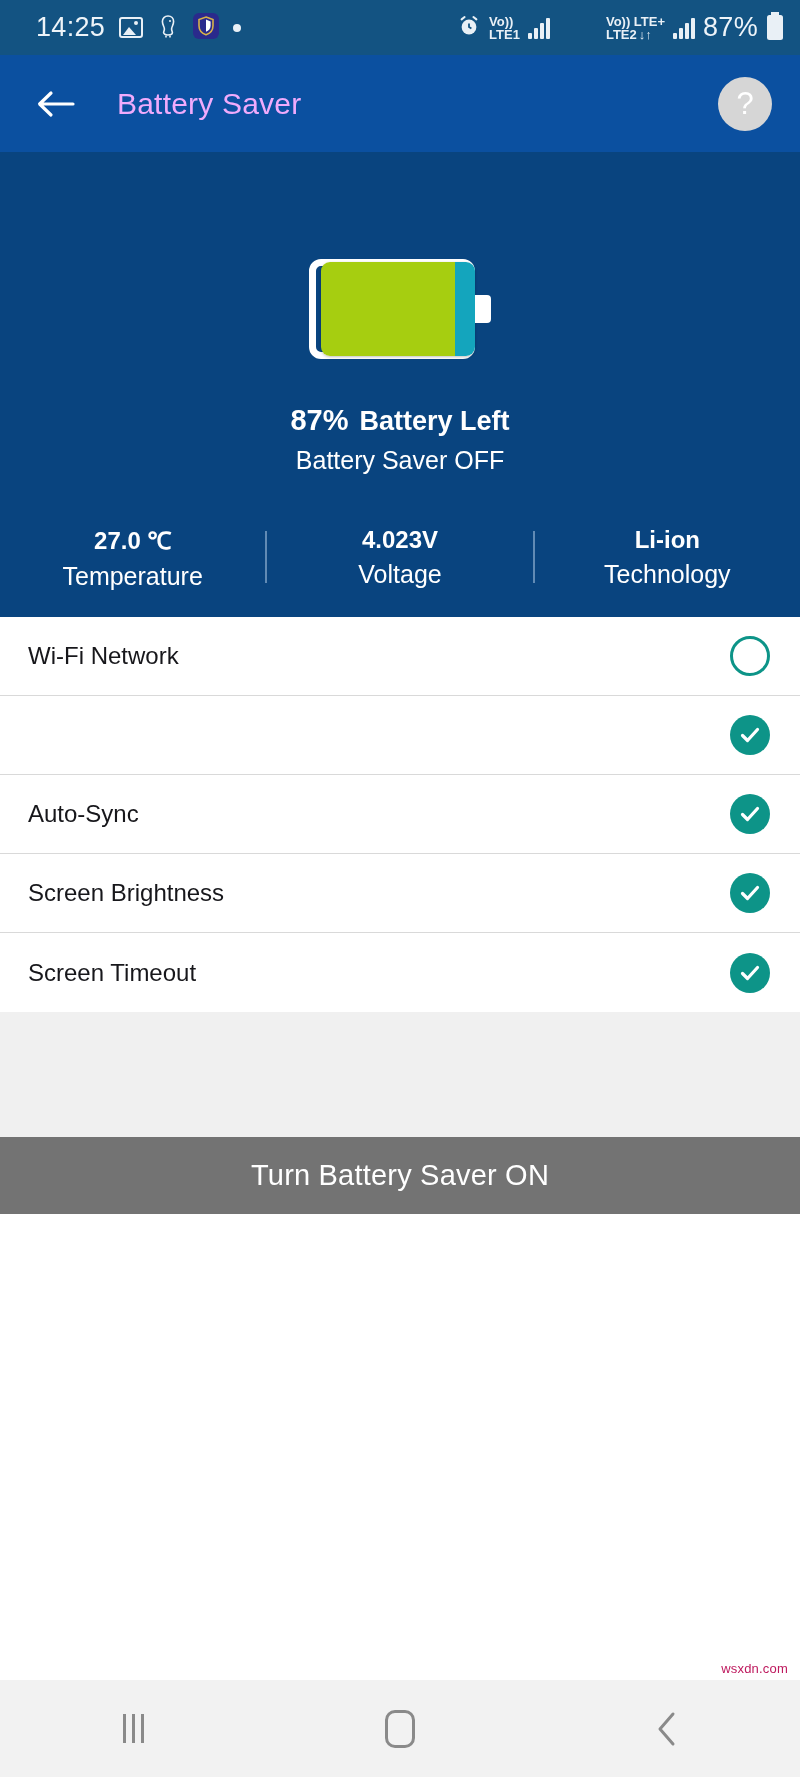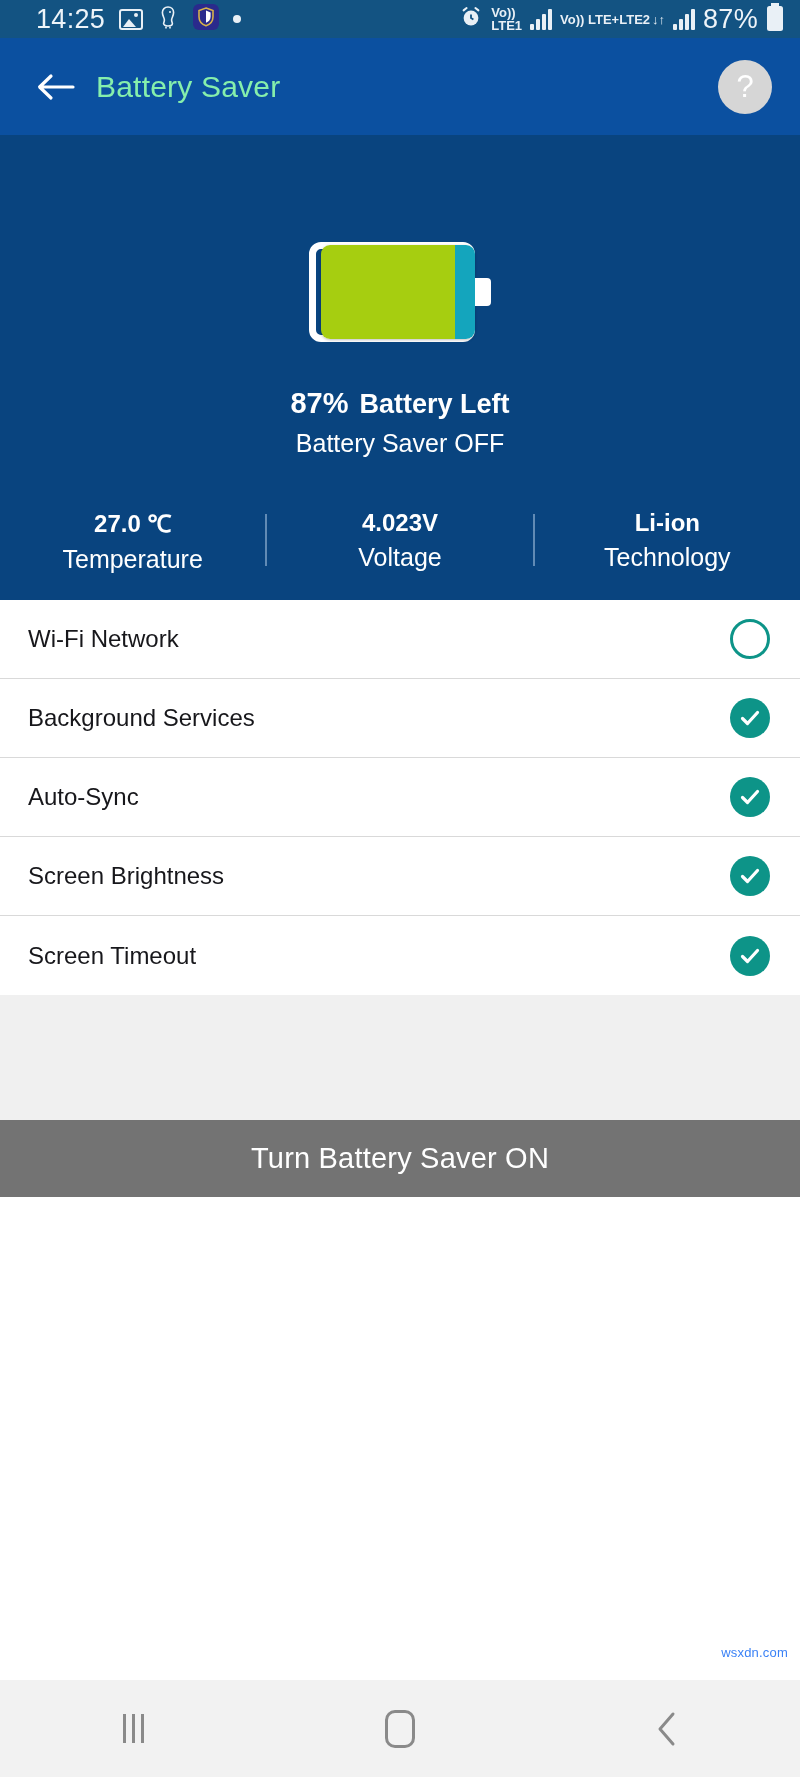--- a/index.html
+++ b/index.html
@@ -6,60 +6,60 @@
   html, body {
     width: 800px; height: 1777px;
     background: #ffffff;
     font-family: "Liberation Sans", sans-serif;
     overflow: hidden;
   }
   .phone { position: relative; width: 800px; height: 1777px; display: flex; flex-direction: column; }
 
   
   .statusbar {
-    height: 38px; background: #135382; color: #e9f0f6;
+    height: 55px; background: #135382; color: #e9f0f6;
     display: flex; align-items: center; justify-content: space-between;
     padding: 0 16px 0 36px; flex: none;
   }
   .sb-left { display: flex; align-items: center; gap: 14px; }
   .sb-time { font-size: 27px; font-weight: 400; letter-spacing: .3px; color: #eef4f9; }
   .sb-right { display: flex; align-items: center; gap: 8px; }
   .sb-battery-pct { font-size: 27px; color: #eef4f9; letter-spacing: .3px; }
   .icon-img { width: 24px; height: 21px; border: 2.5px solid #e9f0f6; border-radius: 3px; position: relative; }
   .icon-img:after {
     content: ""; position: absolute; left: 2px; bottom: 1px;
     border-left: 6px solid transparent; border-right: 7px solid transparent;
     border-bottom: 8px solid #e9f0f6;
   }
   .icon-img:before {
     content: ""; position: absolute; right: 3px; top: 2px; width: 4px; height: 4px;
     background: #e9f0f6; border-radius: 50%;
   }
   .volte { display: flex; flex-direction: column; align-items: flex-start; line-height: 1; }
   .volte .l1 { font-size: 13px; font-weight: 700; }
   .volte .l2 { font-size: 13px; font-weight: 700; }
-  .lteplus { display: flex; align-items: flex-start; line-height: 1; }
+  .lteplus { display: flex; flex-direction: column; align-items: flex-start; line-height: 1; margin-left: 48px; }
   .lteplus .l1 { font-size: 13px; font-weight: 700; }
   .lteplus .l2 { font-size: 13px; font-weight: 700; display: flex; align-items: center; gap: 2px;}
   .bars { display: flex; align-items: flex-end; gap: 2px; height: 22px; }
   .bars i { display: block; width: 4px; background: #e9f0f6; border-radius: 1px; }
   .bars i:nth-child(1) { height: 6px; }
   .bars i:nth-child(2) { height: 11px; }
   .bars i:nth-child(3) { height: 16px; }
   .bars i:nth-child(4) { height: 21px; }
   .sb-dot { width: 8px; height: 8px; border-radius: 50%; background: #e9f0f6; }
 
   
   .appbar {
     height: 97px; background: #0b50a0; flex: none;
     display: flex; align-items: center; padding: 0 28px 0 28px;
   }
   .back-arrow { width: 56px; height: 56px; display: flex; align-items: center; justify-content: center; cursor: pointer; }
   .appbar-title {
-    color: #86efac; font-size: 30px; font-weight: 400; margin-left: 12px; letter-spacing: .2px;
+    color: #f0abfc; font-size: 30px; font-weight: 400; margin-left: 33px; letter-spacing: .2px;
   }
   .help-btn {
     margin-left: auto; width: 54px; height: 54px; border-radius: 50%;
     background: #d6d6d6; color: #ffffff; display: flex; align-items: center; justify-content: center;
     font-size: 31px; font-weight: 400; cursor: pointer;
   }
 
   
   .hero {
     background: #09447f; flex: none; height: 465px;
@@ -121,22 +121,22 @@
   }
 
   .gap { background: #f0f0f0; flex: none; height: 125px; }
   .cta {
     flex: none; height: 77px; background: #0b96a8; color: #ffffff;
     display: flex; align-items: center; justify-content: center;
     font-size: 29px; font-weight: 400; cursor: pointer; letter-spacing: .2px;
   }
   .filler { background: #ffffff; flex: 1 1 auto; position: relative; }
   .watermark {
-    position: absolute; right: 12px; bottom: 20px;
-    font-size: 13px; color: #3b82f6; letter-spacing: .2px;
+    position: absolute; right: 12px; bottom: 4px;
+    font-size: 13px; color: #be185d; letter-spacing: .2px;
   }
 
   
   .navbar {
     flex: none; height: 97px; background: #f2f2f2;
     display: flex; align-items: center; justify-content: space-around;
   }
   .nav-btn { width: 110px; height: 70px; display: flex; align-items: center; justify-content: center; cursor: pointer; }
   .recents { display: flex; gap: 6px; }
   .recents i { display: block; width: 3px; height: 29px; background: #8a8a8a; }
@@ -254,21 +254,20 @@
   </div>
 
   <div class="list" id="settings-list">
       <div class="list-row">
         <span class="row-label">Wi-Fi Network</span>
         <span class="row-toggle">
           <span class="ring" style="border-color: rgb(13, 148, 136);"></span>
         </span>
       </div>
       <div class="list-row">
-        <span class="row-label">Background Services</span>
         <span class="row-toggle">
           <span class="check" style="background: rgb(13, 148, 136);">
             <svg width="24" height="24" viewBox="0 0 24 24" fill="none" stroke="#ffffff" stroke-width="3.2" stroke-linecap="round" stroke-linejoin="round">
               <path d="M4.5 12.5l5 5 10-11"></path>
             </svg>
           </span>
         </span>
       </div>
       <div class="list-row">
         <span class="row-label">Auto-Sync</span>

